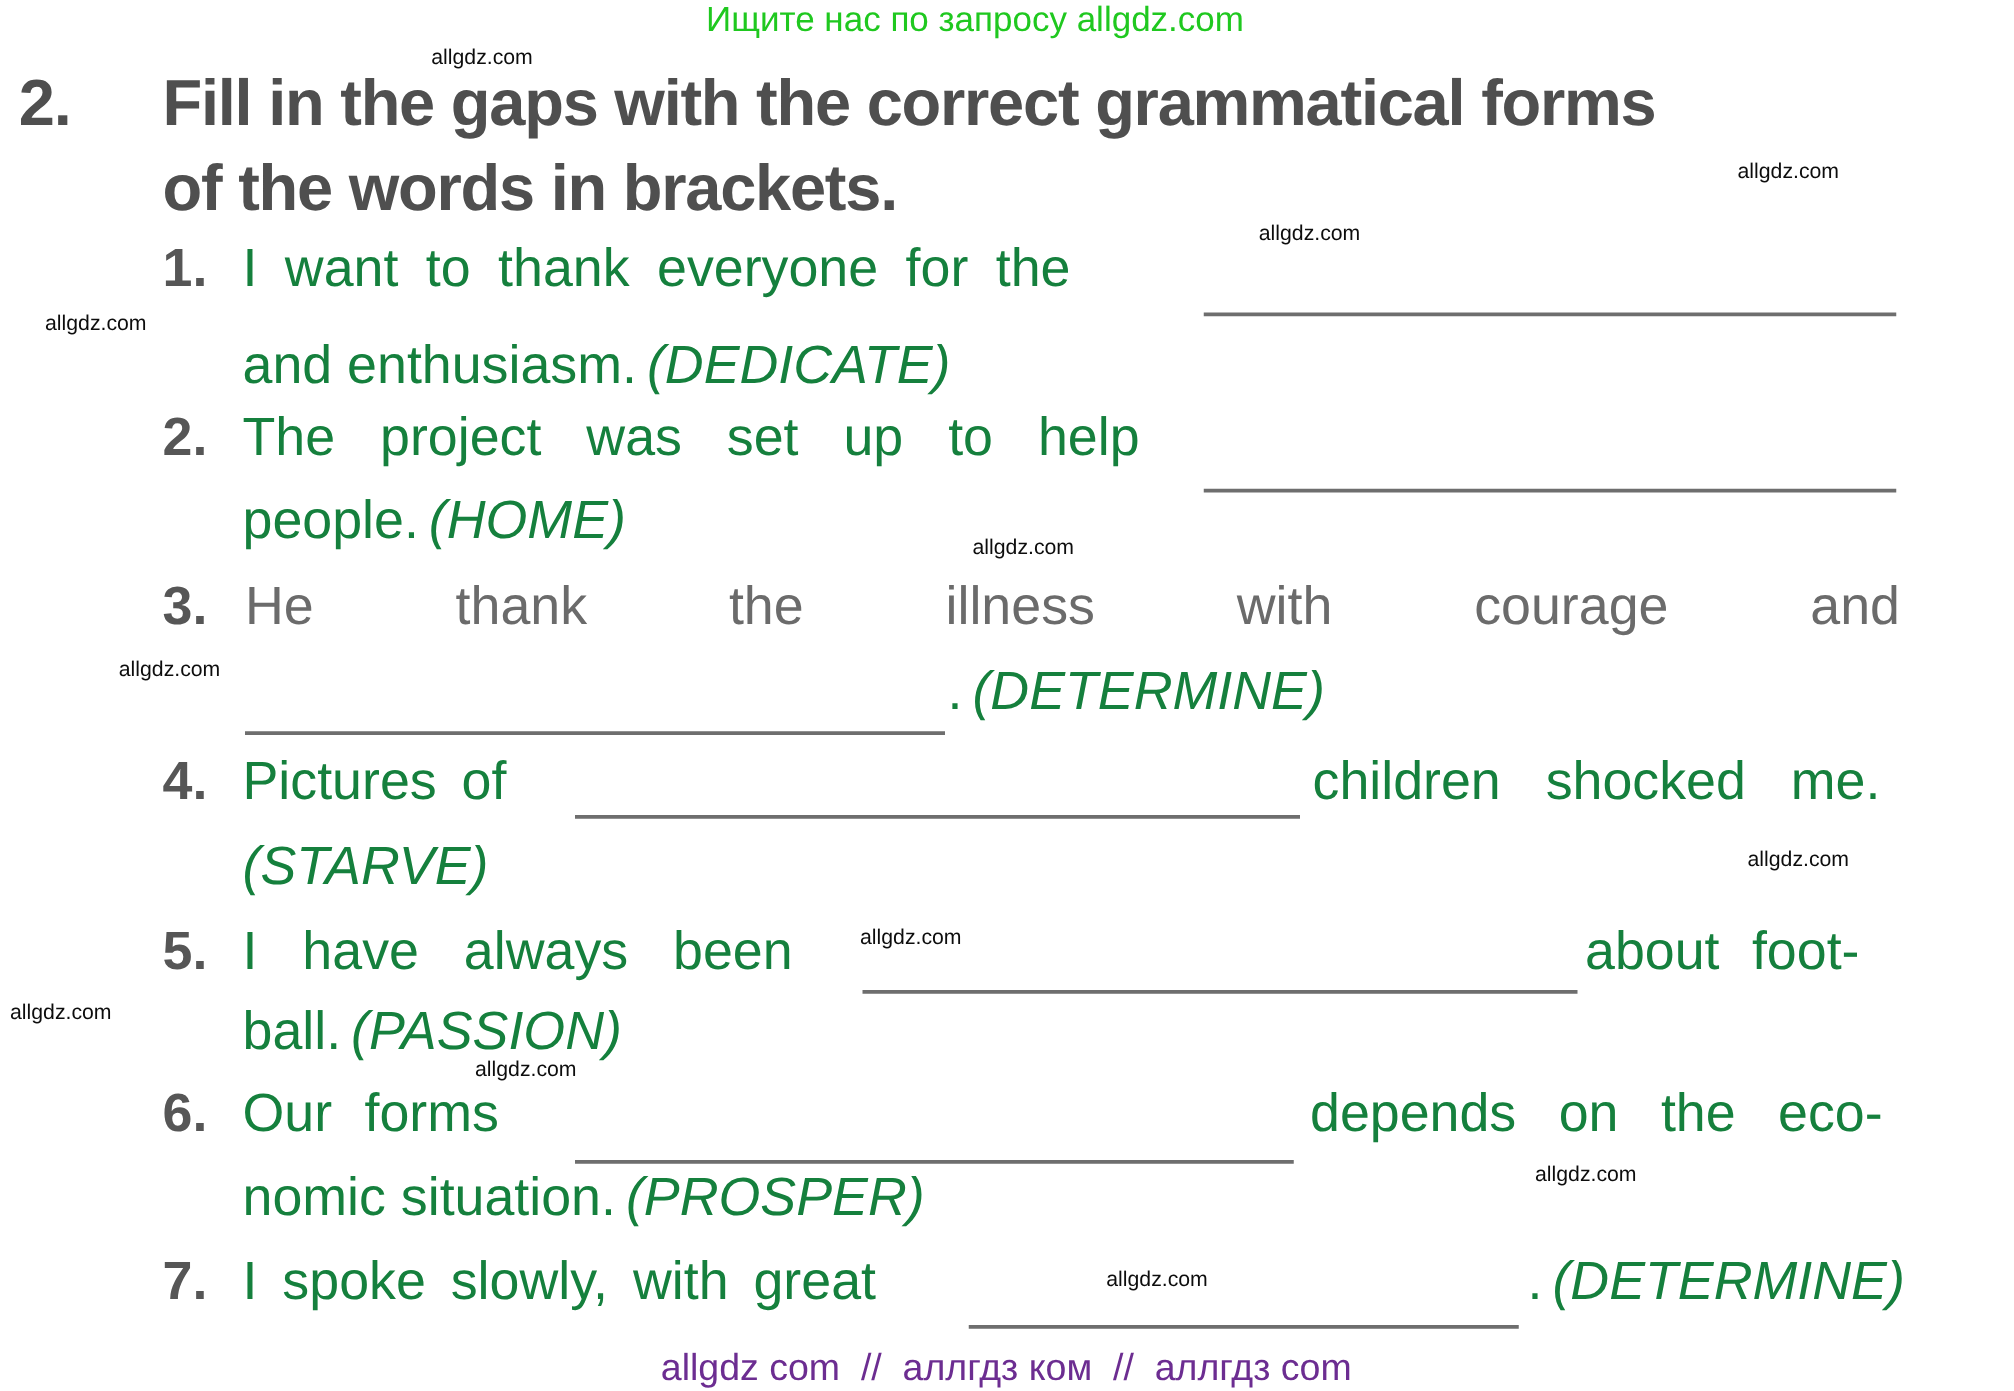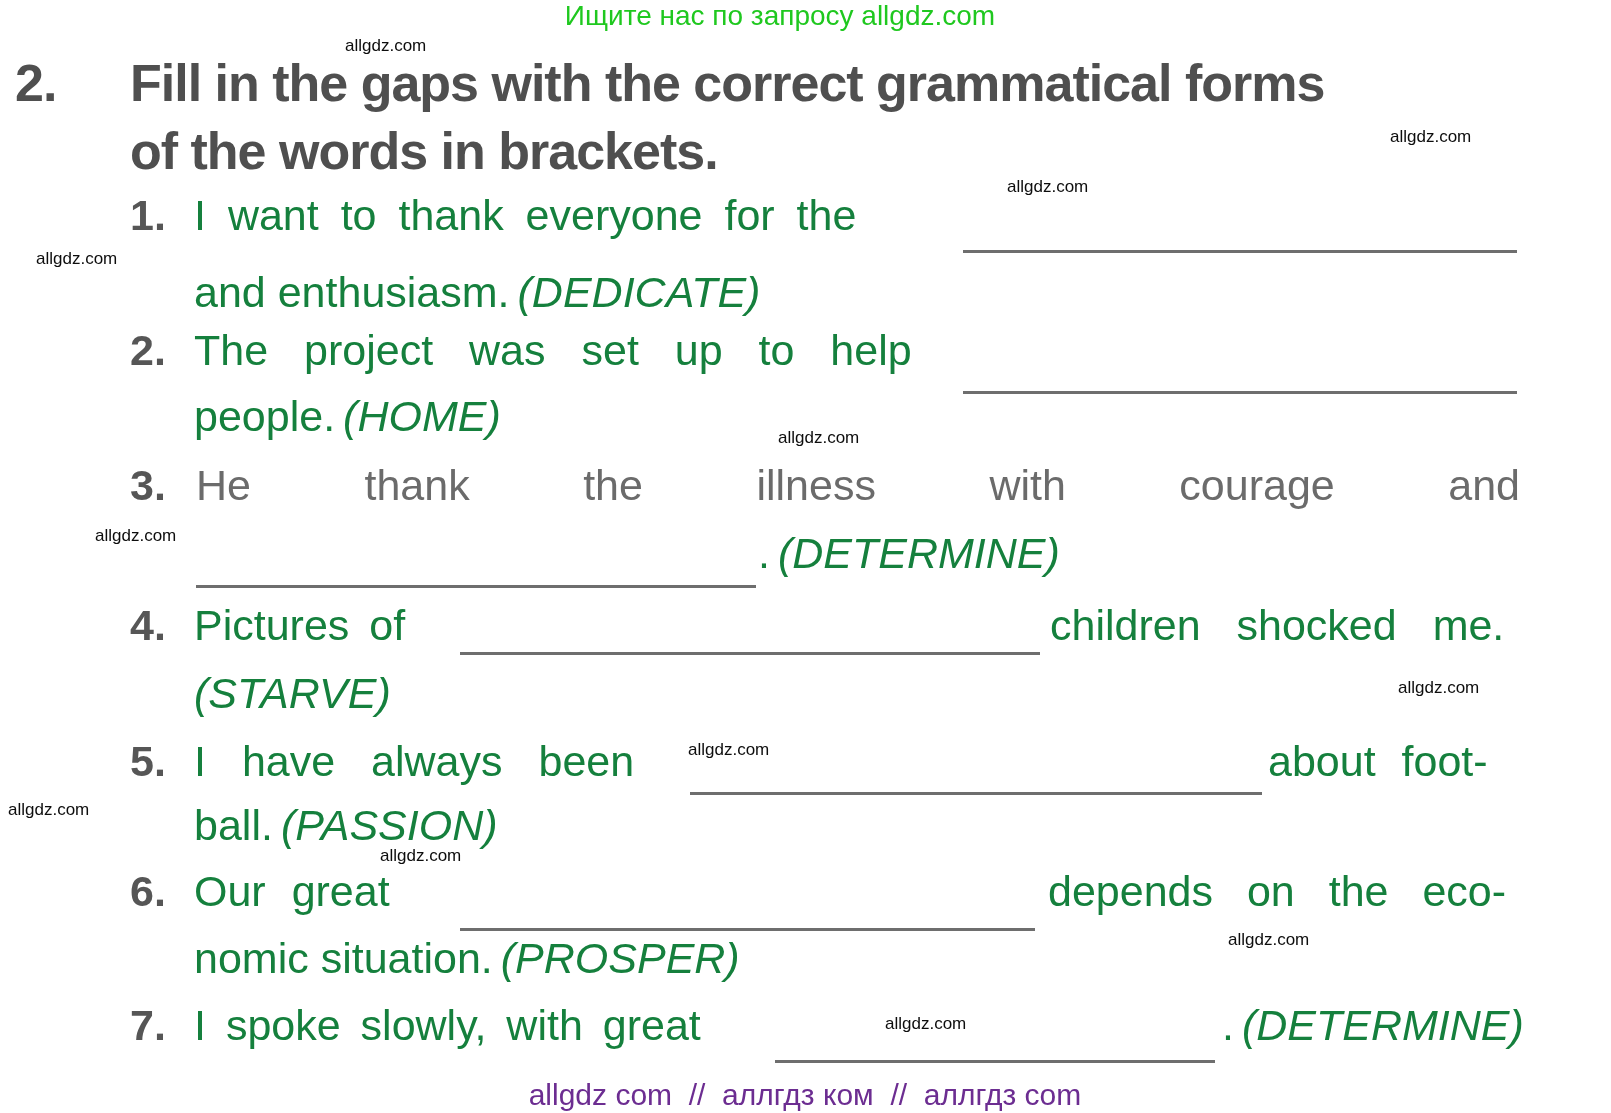--- a/index.html
+++ b/index.html
@@ -67,21 +67,21 @@
   <span class="txt" style="left:1050px;top:601px;word-spacing:24px">children shocked me.</span>
   <span class="txt" style="left:194px;top:669px"><span class="hint" style="margin-left:0">(STARVE)</span></span>
 
   <span class="num" style="top:737px">5.</span>
   <span class="txt" style="left:194px;top:737px;word-spacing:24px">I have always been</span>
   <div class="blank" style="left:690px;top:792px;width:572px"></div>
   <span class="txt" style="left:1268px;top:737px;word-spacing:14px">about foot-</span>
   <span class="txt" style="left:194px;top:801px"><span>ball.</span><span class="hint">(PASSION)</span></span>
 
   <span class="num" style="top:867px">6.</span>
-  <span class="txt" style="left:194px;top:867px;word-spacing:14px">Our great</span>
+  <span class="txt" style="left:194px;top:867px;word-spacing:14px">Our forms</span>
   <div class="blank" style="left:460px;top:928px;width:575px"></div>
   <span class="txt" style="left:1048px;top:867px;word-spacing:22px">depends on the eco-</span>
   <span class="txt" style="left:194px;top:934px"><span>nomic situation.</span><span class="hint">(PROSPER)</span></span>
 
   <span class="num" style="top:1001px">7.</span>
   <span class="txt" style="left:194px;top:1001px;word-spacing:8px">I spoke slowly, with great</span>
   <div class="blank" style="left:775px;top:1060px;width:440px"></div>
   <span class="txt" style="left:1222px;top:1001px"><span>.</span><span class="hint">(DETERMINE)</span></span>
 
   <div class="footer">allgdz com  //  аллгдз ком  //  аллгдз com</div>

